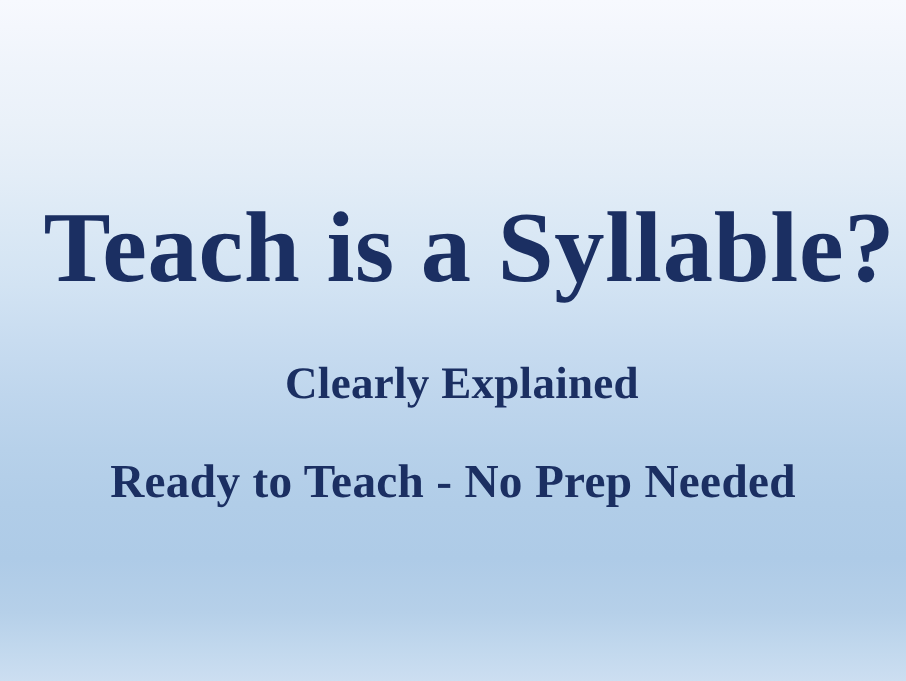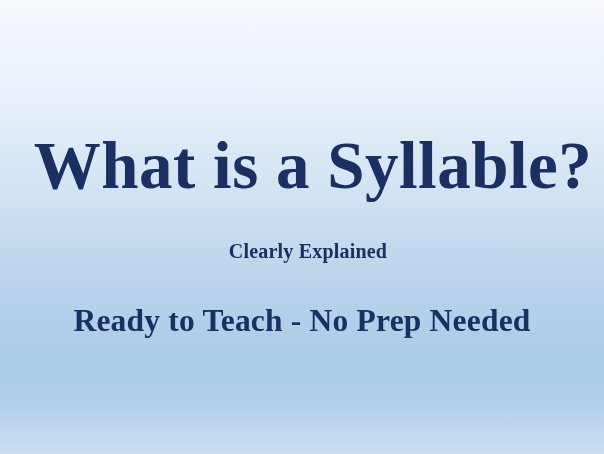--- a/index.html
+++ b/index.html
@@ -65,42 +65,42 @@
     top: 132px;
     font-size: 67px;
     letter-spacing: 0.5px;
     padding-left: 22px;   
     box-sizing: border-box;
   }
 
   
   .subtitle-line {
     top: 241px;
-    font-size: 20px;
+    font-size: 30px;
     letter-spacing: 0.2px;
     padding-left: 12px;
     box-sizing: border-box;
   }
 
   
   .tagline-line {
     top: 305px;
     font-size: 31.5px;
     letter-spacing: 0.2px;
     box-sizing: border-box;
   }
 </style>
 </head>
 <body>
 
 <div id="slide">
 
   <div class="text-stack">
 
-    <div class="line title-line">What is a Syllable?</div>
+    <div class="line title-line">Teach is a Syllable?</div>
 
     <div class="line subtitle-line">Clearly Explained</div>
 
     <div class="line tagline-line">Ready to Teach - No Prep Needed</div>
 
   </div>
 
 </div>
 
 </body></html>

